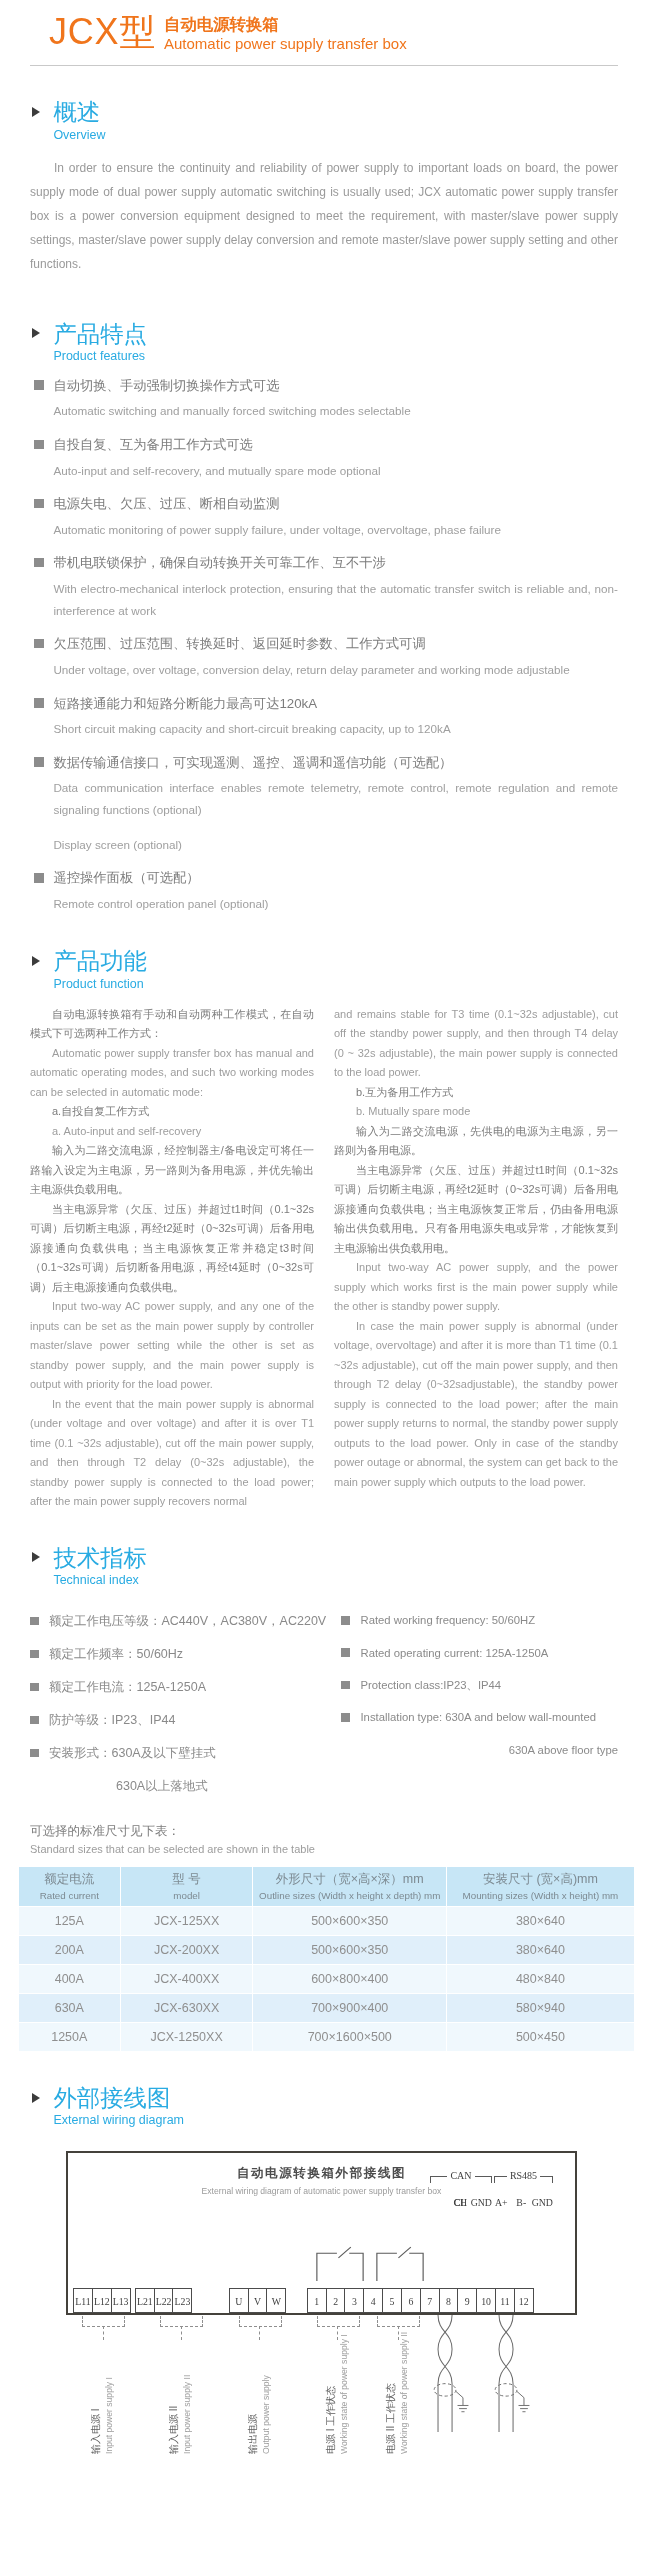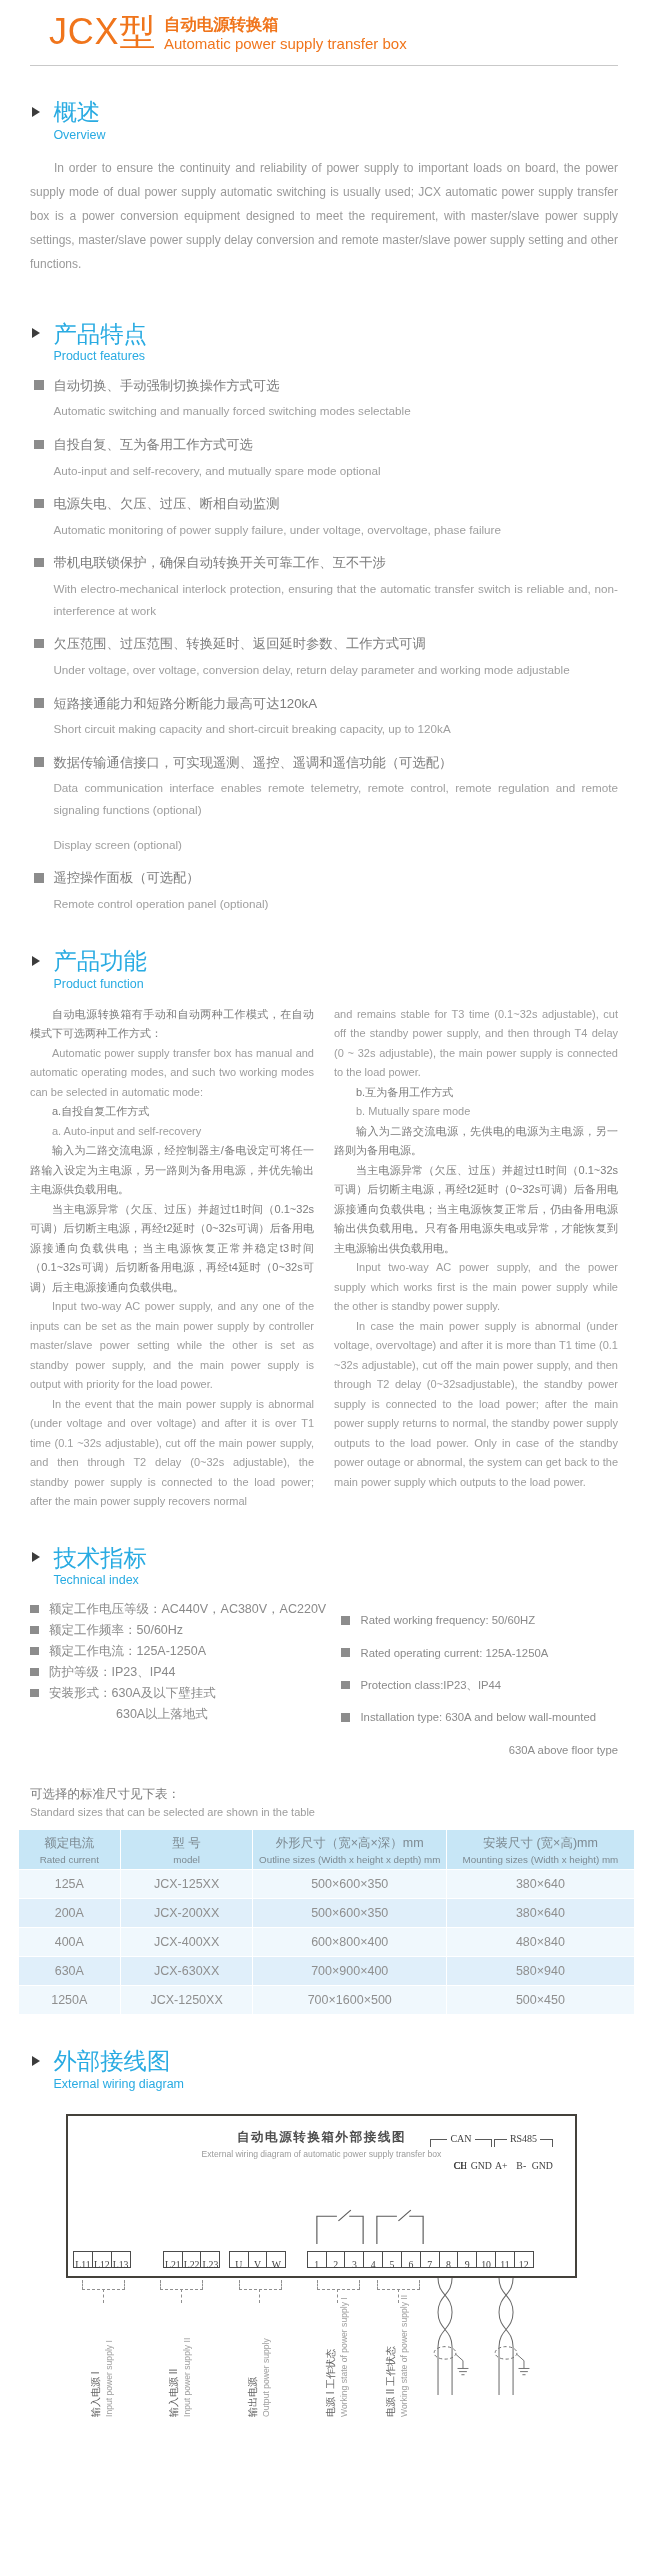--- a/index.html
+++ b/index.html
@@ -37,21 +37,21 @@
   .col{width:284px;}
   .col p{margin:0;font-size:11px;line-height:19.5px;text-align:justify;}
   .col p.cnp{color:#7c7c7c;text-indent:2em;}
   .col p.enp{color:#9d9d9d;text-indent:2em;}
   .col p.noind{text-indent:0;}
 
   
   .tech{display:flex;margin-top:11px;}
   .tcol-l{width:312px;}
   .tcol-r{width:277px;}
-  .titem{position:relative;padding-left:19px;margin-top:2px;font-size:12.5px;color:#8a8a8a;line-height:19px;}
+  .titem{position:relative;padding-left:19px;margin-top:14px;font-size:12.5px;color:#8a8a8a;line-height:19px;}
   .titem .sq{left:0;top:4.7px;width:8.6px;height:8.6px;}
   .titem.cont{padding-left:86px;}
   .tcol-r .titem{font-size:11.3px;margin-top:13.3px;}
   .tcol-r .titem.cont{padding-left:125px;text-align:right;}
 
   
   .note-cn{font-size:12.5px;color:#7c7c7c;margin-top:26.5px;}
   .note-en{font-size:11px;color:#9d9d9d;margin-top:3.1px;}
   table.sizes{border-collapse:separate;border-spacing:1.6px 1.6px;margin:11px 0 0 -12.5px;width:617px;}
   table.sizes th{background:#c7e6f6;color:#7d8a92;font-weight:normal;padding:4.7px 3.1px;}
@@ -60,21 +60,21 @@
   table.sizes td{text-align:center;font-size:12.5px;color:#8f8f8f;padding:7px 3.1px;}
   table.sizes tr.odd td{background:#f0f8fd;}
   table.sizes tr.even td{background:#e0effa;}
   .cw1{width:100px;} .cw2{width:131px;} .cw3{width:195px;} .cw4{width:190px;}
 
   
   .diagram{position:relative;width:507px;height:160px;border:2.3px solid #44413b;margin:23.4px 0 0 36px;background:#fff;}
   .dg-title-cn{position:absolute;top:12.5px;left:0;right:0;text-align:center;font-size:12.5px;color:#4c4c4c;font-weight:bold;letter-spacing:1.6px;}
   .dg-title-en{position:absolute;top:33px;left:0;right:0;text-align:center;font-size:8.6px;color:#9b9b9b;}
   .tcell{position:absolute;bottom:-1.6px;height:26.5px;display:flex;}
-  .tcell span{display:block;width:20px;height:17px;box-sizing:border-box;border:1.2px solid #4c4c4c;margin-left:-1.2px;
+  .tcell span{display:block;width:20px;height:25px;box-sizing:border-box;border:1.2px solid #4c4c4c;margin-left:-1.2px;
               font-size:9.8px;color:#3f3f3f;text-align:center;line-height:25px;background:#fff;font-family:"Liberation Serif","DejaVu Serif",serif;}
   .pinrow{position:absolute;top:44px;height:12.5px;}
   .pinrow b{position:absolute;width:26.5px;text-align:center;font-weight:normal;font-size:9.8px;color:#3f3f3f;font-family:"Liberation Serif","DejaVu Serif",serif;}
   .bus{position:absolute;top:23.4px;height:11px;display:flex;align-items:flex-start;}
   .bus .bl{flex:1;border-top:1.2px solid #5a5a5a;border-left:1.2px solid #5a5a5a;height:6.2px;}
   .bus .br{flex:1;border-top:1.2px solid #5a5a5a;border-right:1.2px solid #5a5a5a;height:6.2px;}
   .bus .bt{font-size:10px;color:#3f3f3f;margin:-6.2px 3.1px 0 3.1px;font-family:"Liberation Serif","DejaVu Serif",serif;}
   .sw{position:absolute;top:91px;}
 
   .below{position:relative;width:507px;height:144px;margin-left:36px;}
@@ -306,21 +306,21 @@
         <path d="M6 48 V12 H32" fill="none" stroke="#5a5a5a" stroke-width="1.5"></path>
         <path d="M34 18 L50 4" fill="none" stroke="#5a5a5a" stroke-width="1.5"></path>
         <path d="M48 12 H66 V48" fill="none" stroke="#5a5a5a" stroke-width="1.5"></path>
       </svg>
 
       <div class="tcell" style="left:6.2px;">
         <span>L11</span>
           <span>L12</span>
           <span>L13</span>
       </div>
-      <div class="tcell" style="left:96px;">
+      <div class="tcell" style="left:68px;">
         <span>L21</span>
           <span>L22</span>
           <span>L23</span>
       </div>
       <div class="tcell" style="left:162px;">
         <span>U</span>
           <span>V</span>
           <span>W</span>
       </div>
       <div class="tcell" style="left:240px;">

